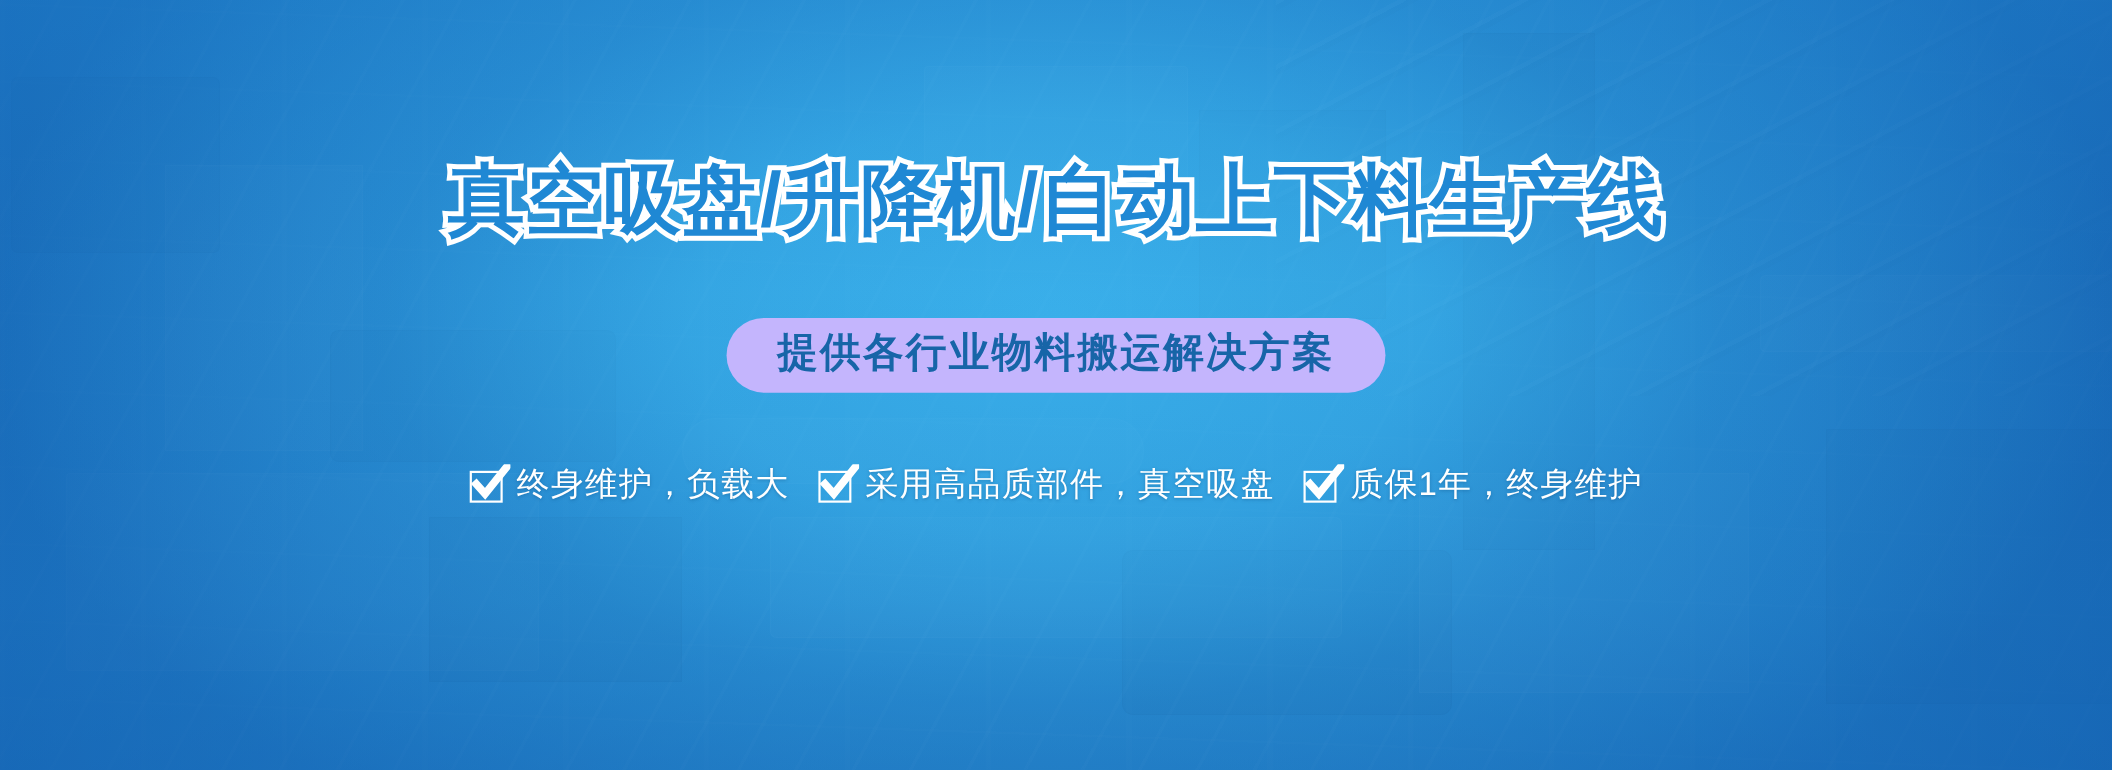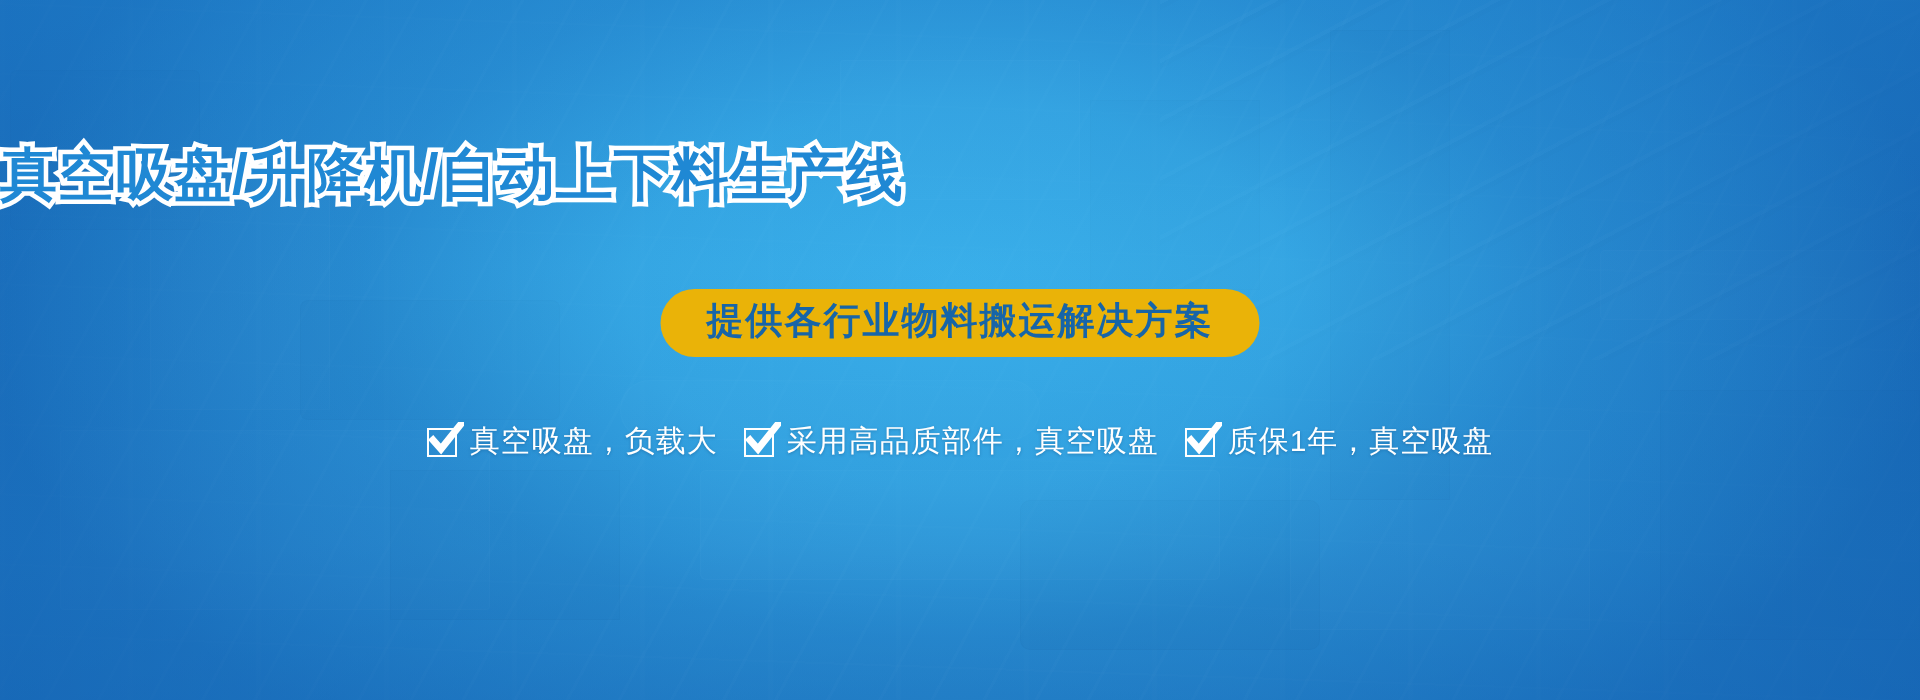--- a/index.html
+++ b/index.html
@@ -111,36 +111,37 @@
     align-items: center;
     z-index: 5;
   }
 
   .headline {
     margin: 0;
     padding: 0;
     position: absolute;
     top: 146px;
     left: 0; right: 0;
-    font-size: 57px;
+    text-align: center;
+    font-size: 70px;
     font-weight: 700;
     letter-spacing: 1px;
     line-height: 1;
     color: #1f88d4;
     -webkit-text-stroke: 9px #ffffff;
     paint-order: stroke fill;
     white-space: nowrap;
   }
 
   .subtitle-pill {
     position: absolute;
     top: 289px;
     left: 50%;
     transform: translateX(-50%);
-    background: #eab308;
+    background: #c4b5fd;
     border-radius: 34px;
     padding: 11px 46px 14px;
     font-size: 37px;
     font-weight: 700;
     color: #1765a8;
     letter-spacing: 2px;
     line-height: 1.16;
     white-space: nowrap;
   }
 
@@ -214,38 +215,38 @@
 
     <div class="features">
 
       <div class="feature">
         <span class="check-icon">
           <span class="box"></span>
           <svg width="36" height="36" viewBox="0 0 36 36" aria-hidden="true">
             <path d="M5 18 L13 27 L33 2" fill="none" stroke="#ffffff" stroke-width="7" stroke-linecap="square" stroke-linejoin="miter"></path>
           </svg>
         </span>
-        <span class="feature-text">真空吸盘，负载大</span>
+        <span class="feature-text">终身维护，负载大</span>
       </div>
 
       <div class="feature">
         <span class="check-icon">
           <span class="box"></span>
           <svg width="36" height="36" viewBox="0 0 36 36" aria-hidden="true">
             <path d="M5 18 L13 27 L33 2" fill="none" stroke="#ffffff" stroke-width="7" stroke-linecap="square" stroke-linejoin="miter"></path>
           </svg>
         </span>
         <span class="feature-text">采用高品质部件，真空吸盘</span>
       </div>
 
       <div class="feature">
         <span class="check-icon">
           <span class="box"></span>
           <svg width="36" height="36" viewBox="0 0 36 36" aria-hidden="true">
             <path d="M5 18 L13 27 L33 2" fill="none" stroke="#ffffff" stroke-width="7" stroke-linecap="square" stroke-linejoin="miter"></path>
           </svg>
         </span>
-        <span class="feature-text">质保1年，真空吸盘</span>
+        <span class="feature-text">质保1年，终身维护</span>
       </div>
 
     </div>
   </div>
 </div>
 
 </body></html>

